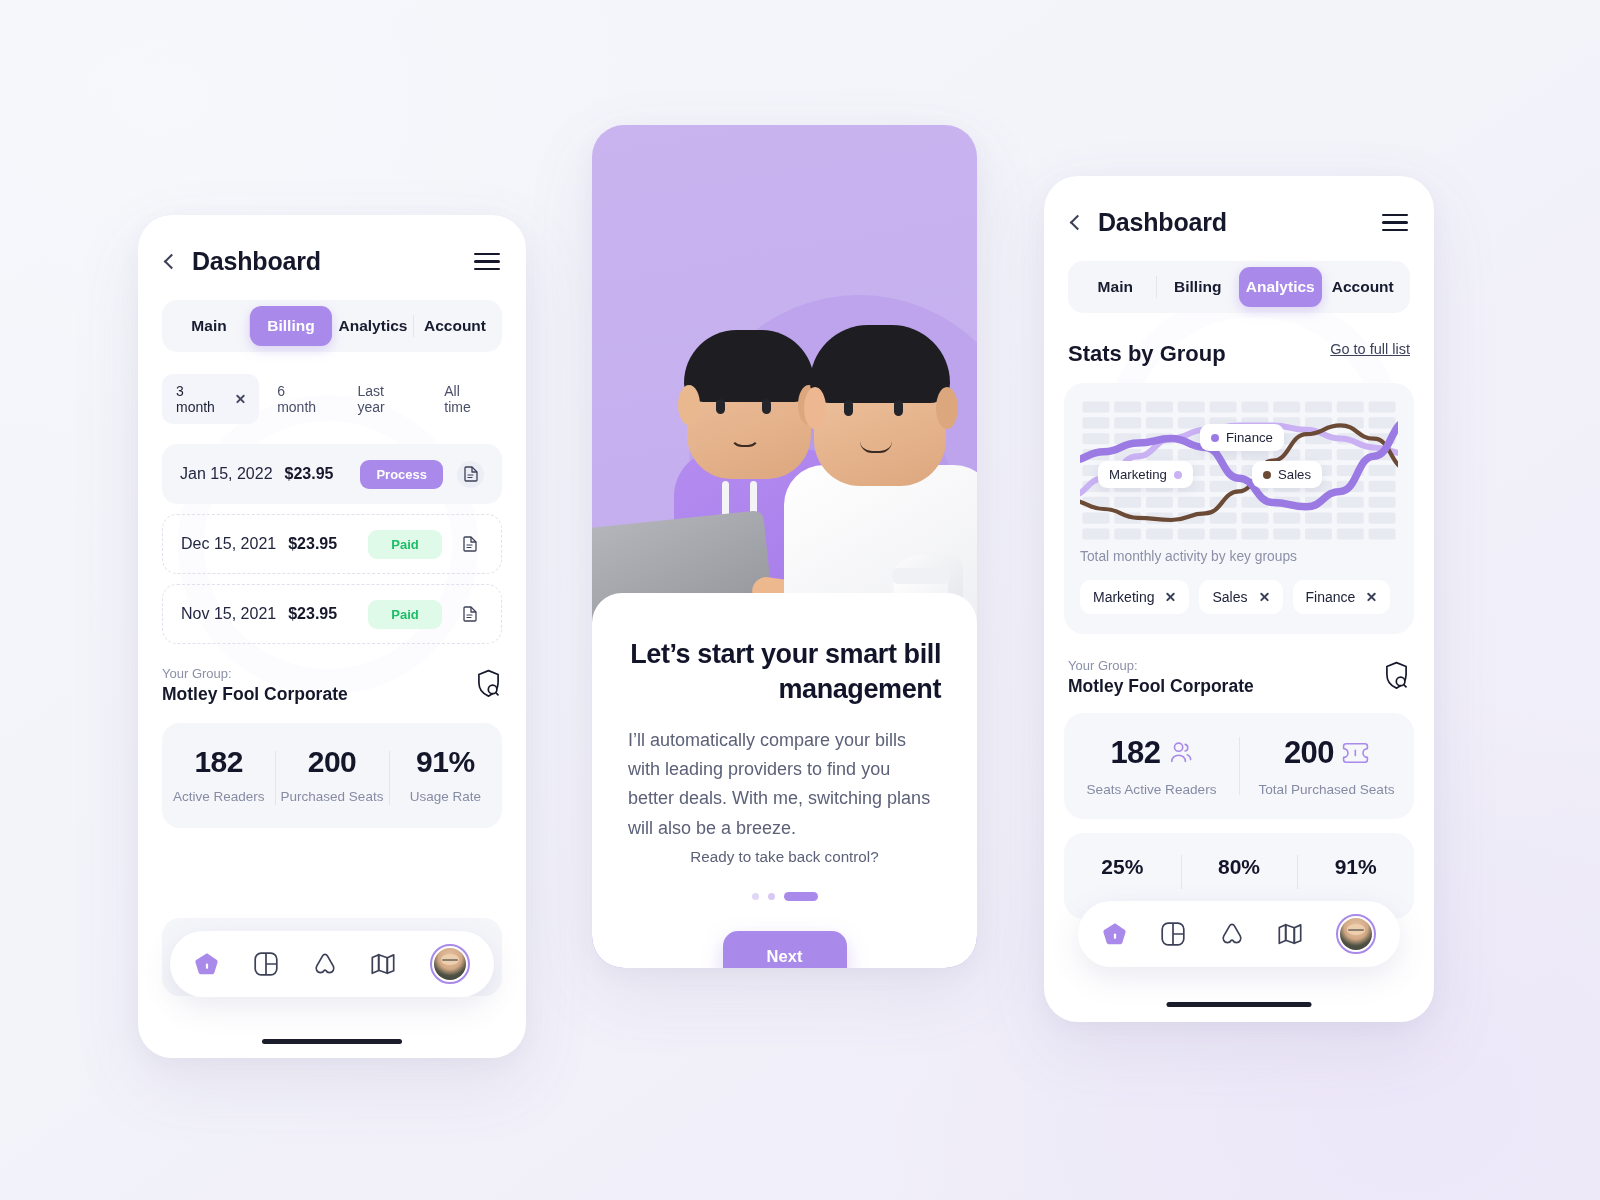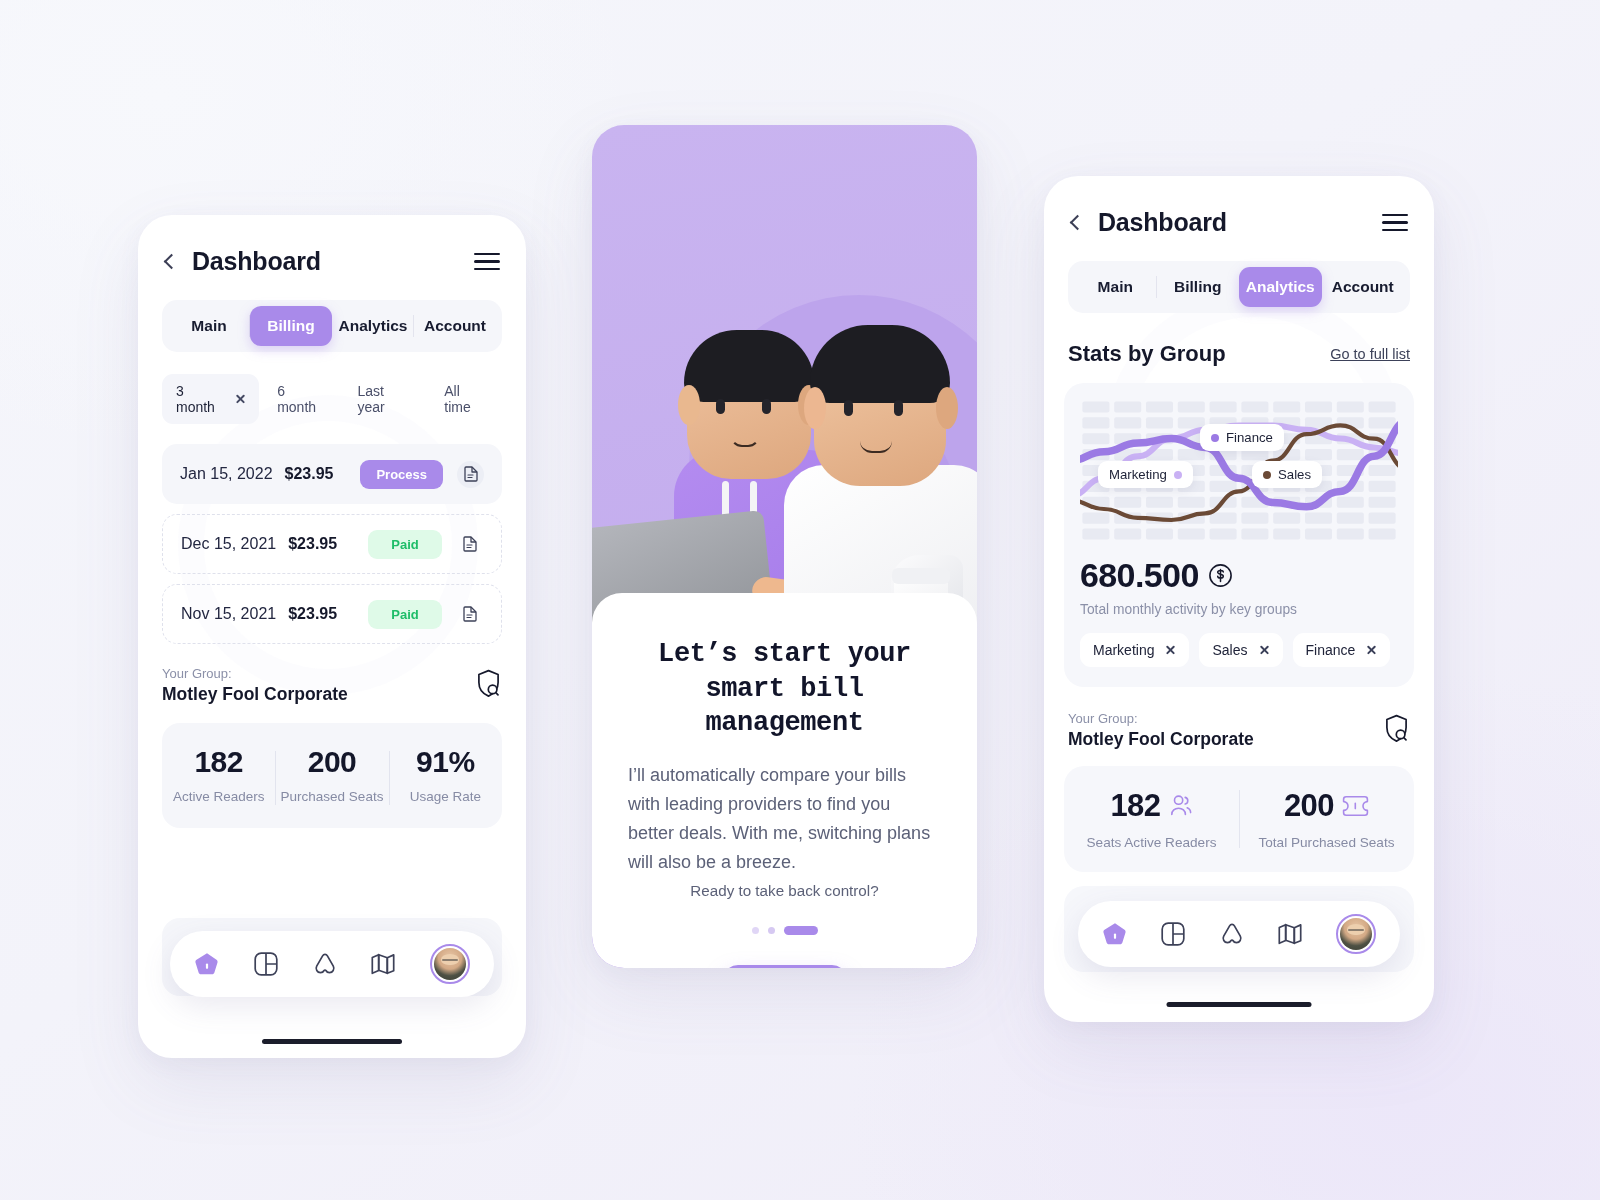--- a/index.html
+++ b/index.html
@@ -236,21 +236,21 @@
   .illus-circle.c2 { width: 195px; height: 195px; left: 170px; top: 280px; background: #b79ceb; }
 
   .onboard-card {
     position: absolute; left: 0; right: 0; bottom: 0;
     background: #fff; border-radius: 30px 30px 32px 32px;
     padding: 44px 36px 0 36px; height: 375px;
     z-index: 4;
   }
   .ob-title {
     font-size: 27px; font-weight: bold; color: #12152a;
-    text-align: center; line-height: 1.28; letter-spacing: -0.4px; font-family: Liberation Mono, monospace;
+    text-align: right; line-height: 1.28; letter-spacing: -0.4px;
   }
   .ob-body {
     font-size: 18px; color: #5c6178; text-align: left;
     line-height: 1.62; margin-top: 20px;
   }
   .ob-cta { font-size: 15.2px; color: #5c6178; text-align: center; margin-top: 5px; }
   .dots { display: flex; justify-content: center; align-items: center; gap: 9px; margin-top: 27px; }
   .dot { width: 7px; height: 7px; border-radius: 50%; background: #e0d6f6; cursor: pointer; }
   .dot.mid { background: #d6c9f2; }
   .dot.active { width: 34px; height: 9px; border-radius: 5px; background: #a98aea; }
@@ -259,21 +259,21 @@
     width: 124px; height: 52px; border: none;
     background: #a98aea; color: #fff;
     font-size: 16.5px; font-weight: bold;
     border-radius: 15px; cursor: pointer;
     font-family: "Liberation Sans", sans-serif;
     box-shadow: 0 8px 20px rgba(169,138,234,0.35);
   }
 
   
   .section-head {
-    display: flex; align-items: center;
+    display: flex; align-items: flex-start;
     margin: 28px 24px 0 24px; position: relative; z-index: 3;
   }
   .sh-title { font-size: 22px; font-weight: bold; color: #14172a; }
   .sh-link {
     margin-left: auto; font-size: 14.5px; color: #3c4159;
     text-decoration: underline; cursor: pointer;
   }
   .analytics-card {
     margin: 16px 20px 0 20px;
     background: #f6f7fb; border-radius: 20px;
@@ -658,27 +658,20 @@
       <div class="chart-pill" style="left:18px; top:62px;">
         <span>Marketing</span>
         <span class="pill-dot" style="background:#c9b1f4;"></span>
       </div>
       <div class="chart-pill" style="left:172px; top:62px;">
         <span class="pill-dot" style="background:#6b4a36;"></span>
         <span>Sales</span>
       </div>
     </div>
 
-    <div class="total-row">
-      <div class="total-val">680.500</div>
-      <svg width="25" height="25" viewBox="0 0 25 25" fill="none">
-        <circle cx="12.5" cy="12.5" r="10.6" stroke="#15182b" stroke-width="1.6"></circle>
-        <path d="M12.5 6.6v11.8M15.3 9.1c0-1-1.2-1.7-2.8-1.7s-2.8.7-2.8 1.8c0 2.6 5.6 1.3 5.6 4 0 1.1-1.2 1.8-2.8 1.8s-2.8-.7-2.8-1.8" stroke="#15182b" stroke-width="1.5" stroke-linecap="round"></path>
-      </svg>
-    </div>
     <div class="total-sub">Total monthly activity by key groups</div>
 
     <div class="chips">
       <div class="chip">
         <span>Marketing</span>
         <span class="xmark"></span>
       </div>
       <div class="chip">
         <span>Sales</span>
         <span class="xmark"></span>

